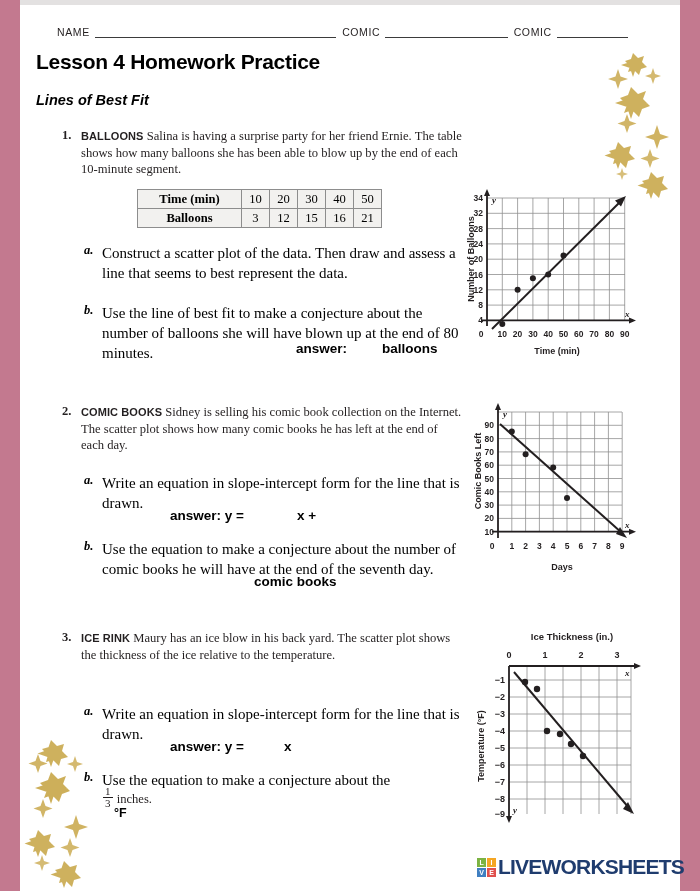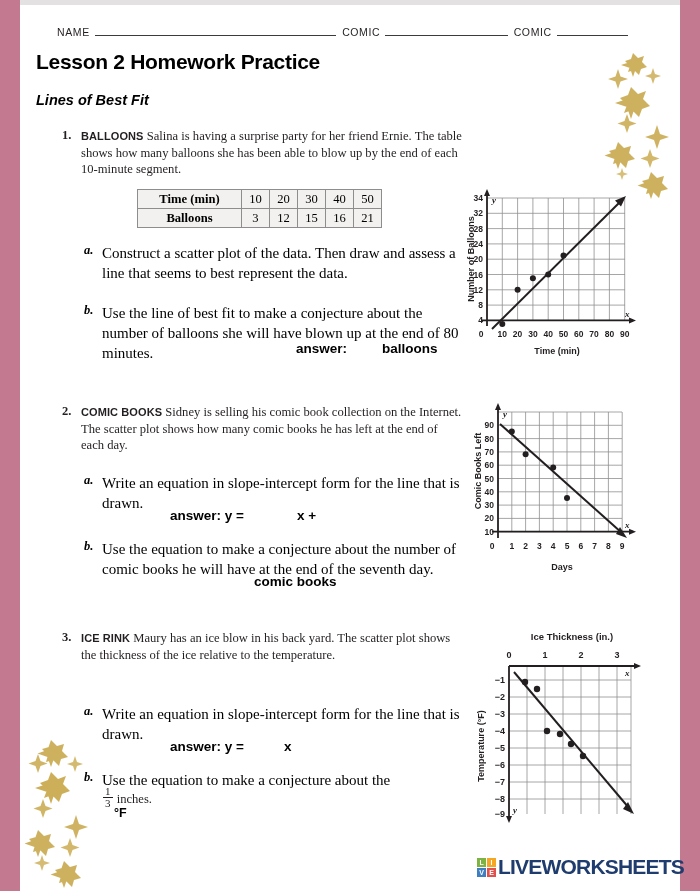--- a/index.html
+++ b/index.html
@@ -14,21 +14,21 @@
   .page-frame { position: absolute; inset: 0; background: #ffffff; }
   .edge-band { position: absolute; top: 0; bottom: 0; width: 20px; background: #c3798f; }
   .edge-band.left { left: 0; }
   .edge-band.right { right: 0; }
   .top-strip { position: absolute; left: 20px; right: 20px; top: 0; height: 5px; background: #e3e1e1; }
   .sheet { position: absolute; left: 20px; top: 5px; width: 660px; bottom: 0; background:#fff; }
 
   
   .name-row {
     position: absolute; left: 38px; top: 26px; width: 590px;
-    display: flex; gap: 0;
+    display: flex; align-items: flex-end; gap: 0;
     font-family: "Liberation Sans", sans-serif;
     font-size: 10.5px; letter-spacing: .6px; color: #231f20; padding-left: 19px;
   }
   .name-row .lbl { white-space: nowrap; }
   .name-row .rule { border-bottom: 1.2px solid #3b3b3b; height: 10px; }
   .rule.r1 { width: 264px; margin: 0 6px 0 5px; }
   .rule.r2 { width: 134px; margin: 0 6px 0 5px; }
   .rule.r3 { width: 78px; margin: 0 0 0 5px; }
 
   .title {
@@ -128,21 +128,21 @@
 
 <div class="name-row">
   <span class="lbl">NAME</span>
   <span class="rule r1"></span>
   <span class="lbl">COMIC</span>
   <span class="rule r2"></span>
   <span class="lbl">COMIC</span>
   <span class="rule r3"></span>
 </div>
 
-<div class="title">Lesson 2 Homework Practice</div>
+<div class="title">Lesson 4 Homework Practice</div>
 <div class="subtitle">Lines of Best Fit</div>
 
 <div class="problem" style="left:62px; top:128px; width:400px;">
   <span class="pnum">1.</span>
   <div class="ptext">
     <span class="topic">BALLOONS</span>
     <span>Salina is having a surprise party for her friend Ernie. The table shows how many balloons she has been able to blow up by the end of each 10-minute segment.</span>
   </div>
 </div>
 

